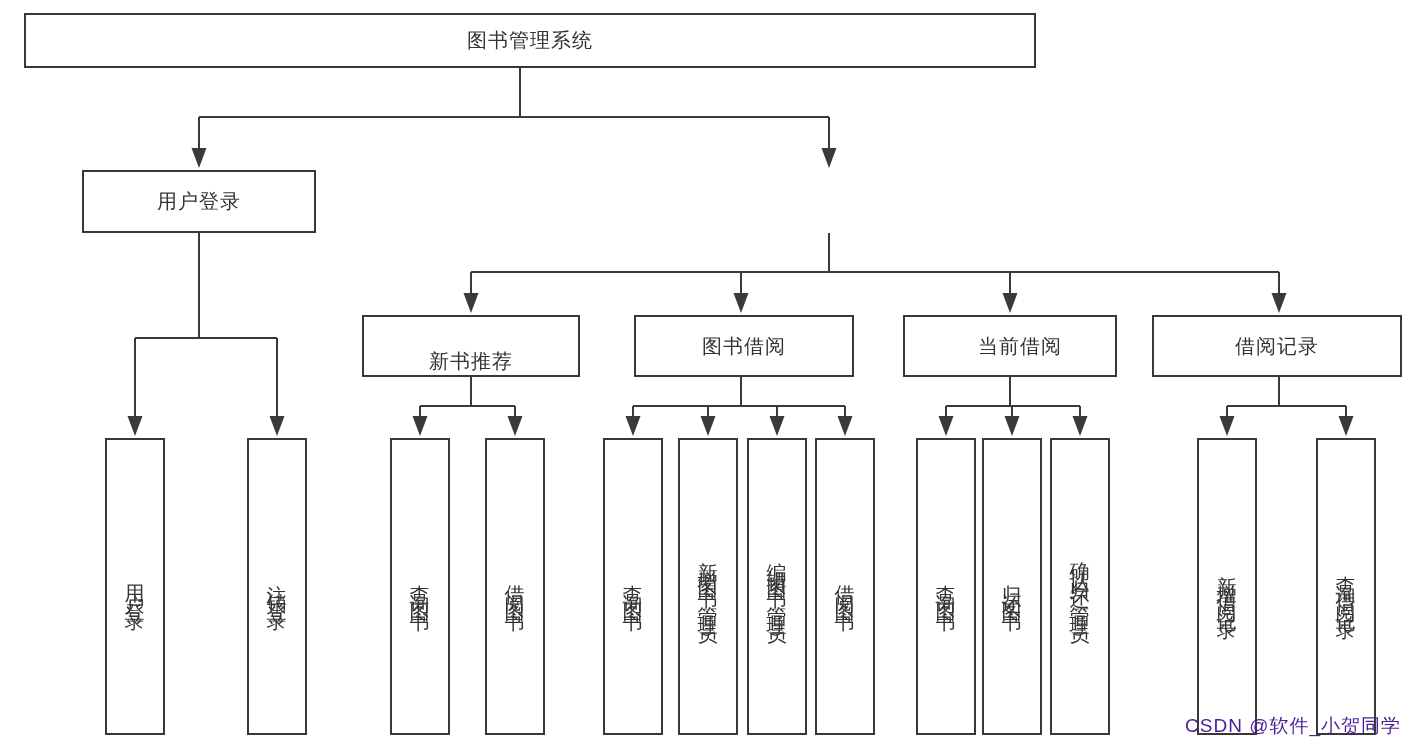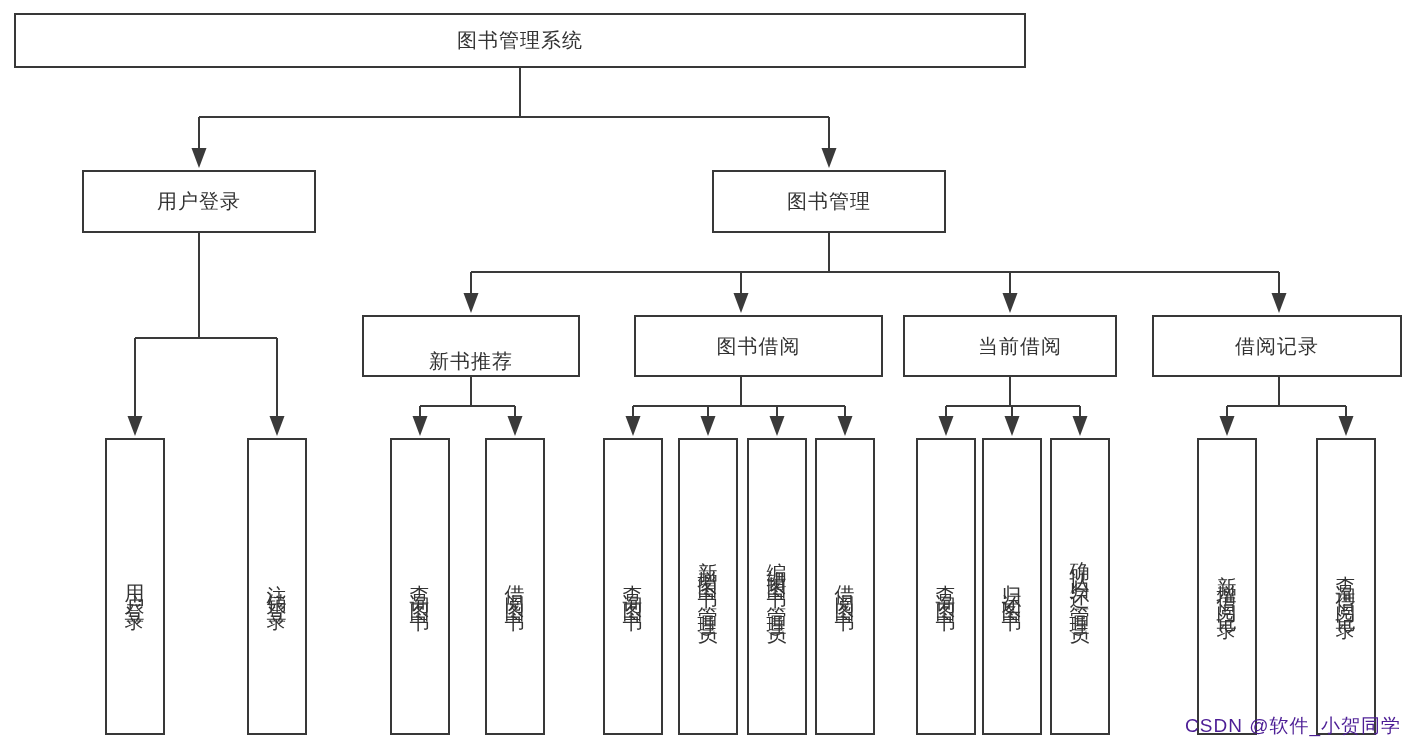--- a/index.html
+++ b/index.html
@@ -98,35 +98,32 @@
 
       <polygon points="938.5,416 953.5,416 946,436"></polygon>
       <polygon points="1004.5,416 1019.5,416 1012,436"></polygon>
       <polygon points="1072.5,416 1087.5,416 1080,436"></polygon>
 
       <polygon points="1219.5,416 1234.5,416 1227,436"></polygon>
       <polygon points="1338.5,416 1353.5,416 1346,436"></polygon>
     </g>
   </svg>
 
-  <div class="box" style="left:14px; top:13px; width:1012px; height:55px;">
+  <div class="box" style="left:24px; top:13px; width:1012px; height:55px;">
     <span>图书管理系统</span>
   </div>
 
   <div class="box" style="left:82px; top:170px; width:234px; height:63px;">
     <span>用户登录</span>
   </div>
-  <div class="box" style="left:712px; top:170px; width:234px; height:63px;">
-    <span>图书管理</span>
-  </div>
 
   <div class="box" style="left:362px; top:315px; width:218px; height:62px;align-items:flex-end;">
     <span>新书推荐</span>
   </div>
-  <div class="box" style="left:634px; top:315px; width:249px; height:62px;">
+  <div class="box" style="left:634px; top:315px; width:220px; height:62px;">
     <span>图书借阅</span>
   </div>
   <div class="box" style="left:903px; top:315px; width:214px; height:62px;padding-left:20px;">
     <span>当前借阅</span>
   </div>
   <div class="box" style="left:1152px; top:315px; width:250px; height:62px;">
     <span>借阅记录</span>
   </div>
 
   <div class="box leaf" style="left:105px; top:438px; width:60px; height:297px;">

